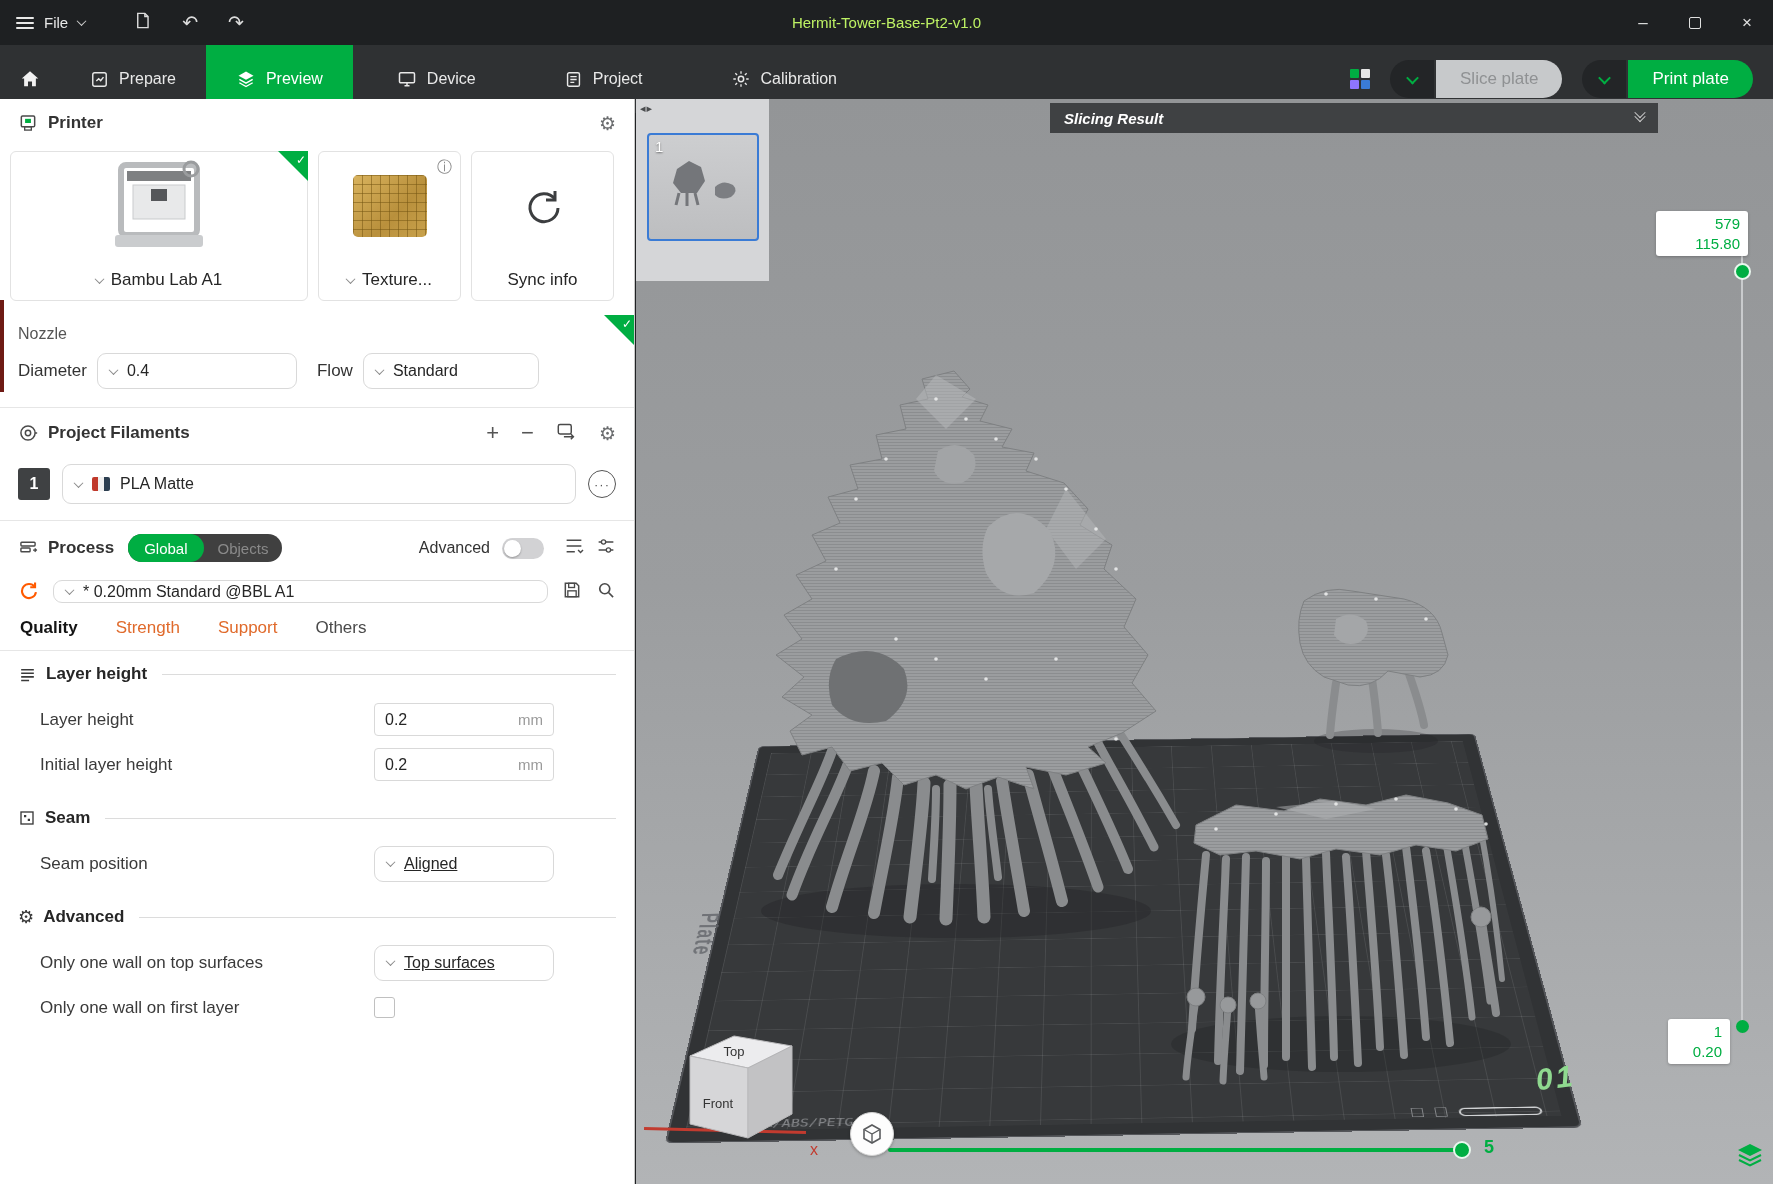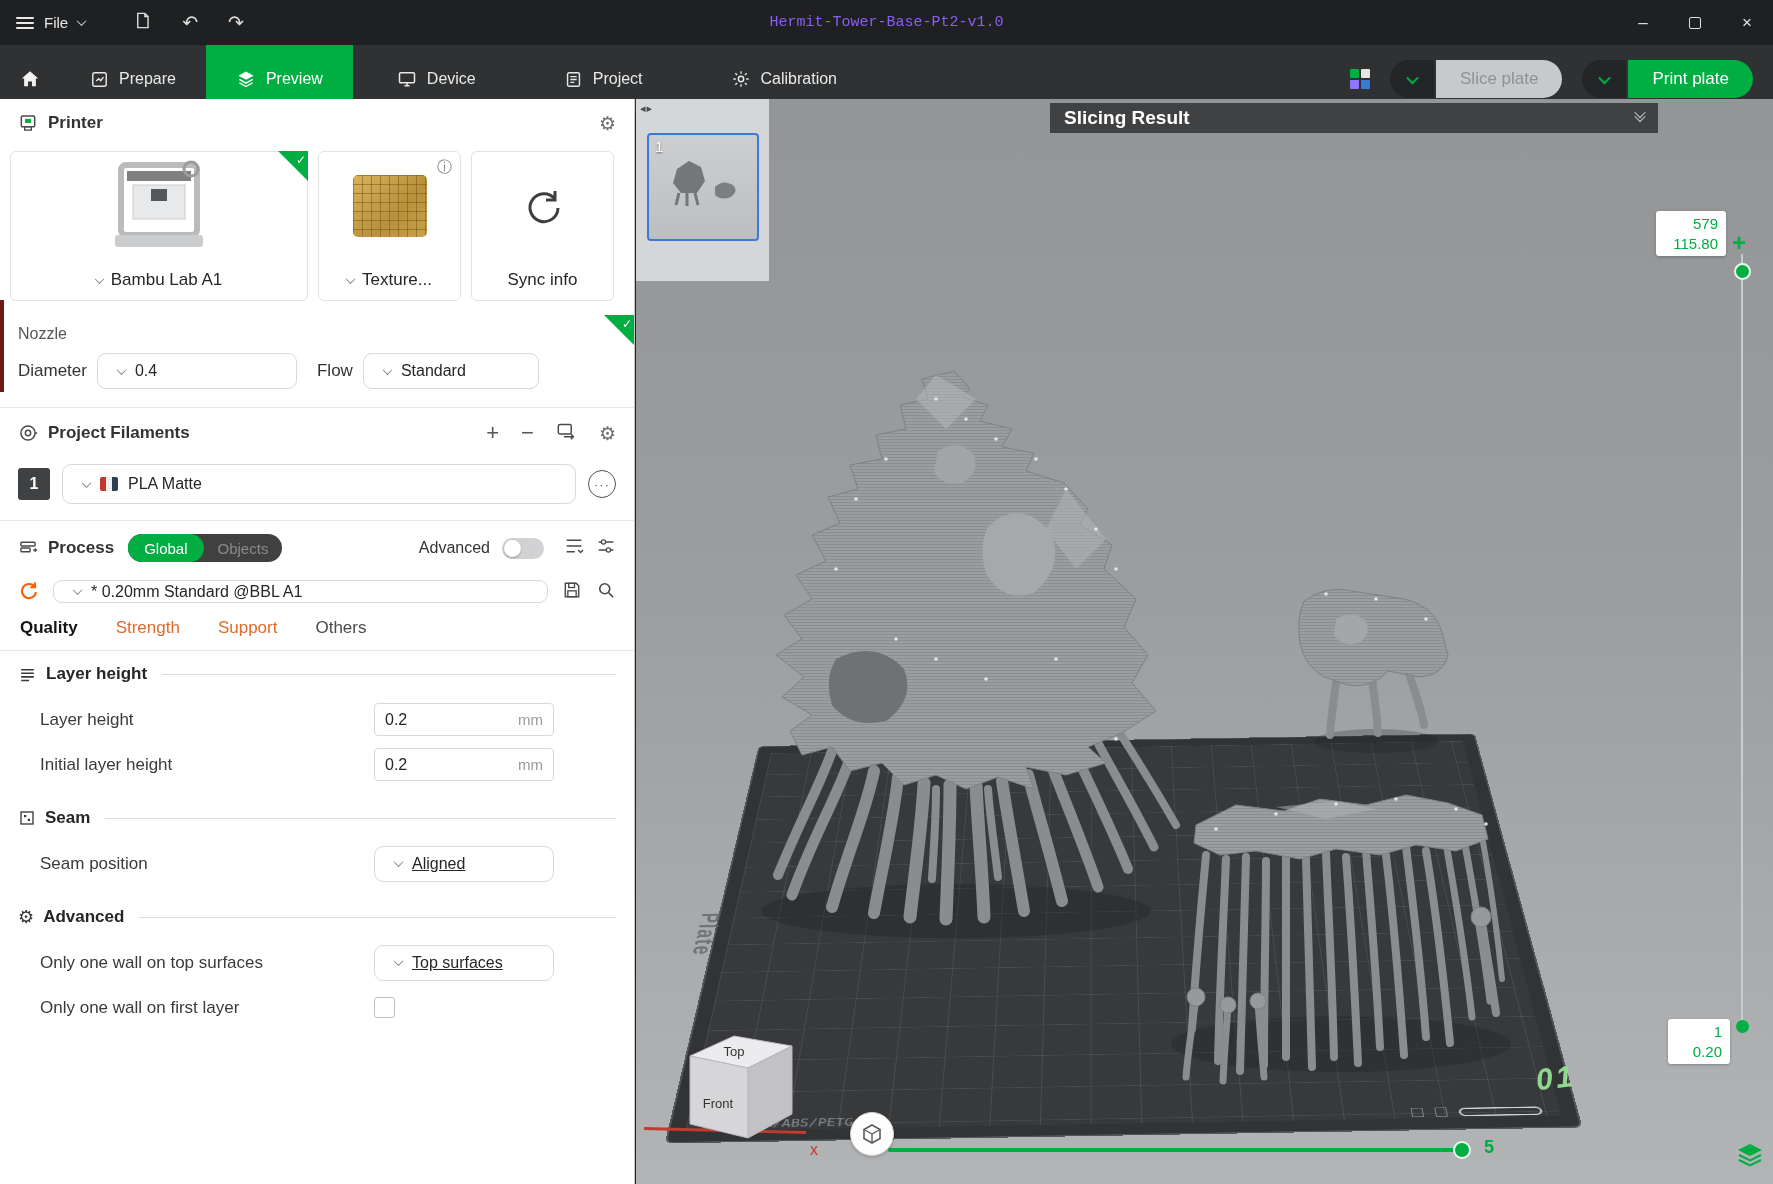--- a/index.html
+++ b/index.html
@@ -13,21 +13,21 @@
   .tb-left { display:flex; align-items:center; gap:10px; padding-left:16px; }
   .burger { display:flex; flex-direction:column; gap:3px; width:18px; cursor:pointer; }
   .burger i { height:2px; background:#e8e8e8; border-radius:1px; }
   .tb-file { font-size:15px; }
   .chv { display:inline-block; width:7px; height:7px; border-right:1.8px solid #8a8a8a;
     border-bottom:1.8px solid #8a8a8a; transform:rotate(45deg) translate(-1px,-1px); }
   .chv.white { border-color:#cfcfcf; }
   .chv.green { border-color:#00AE42; width:9px; height:9px; border-width:2.2px; }
   .tb-icons { display:flex; align-items:center; gap:30px; margin-left:48px; font-size:19px; color:#dcdcdc; }
   .tb-icons .ticon { cursor:pointer; }
-  .tb-title { position:absolute; left:50%; transform:translateX(-50%); font-size:15px; color:#8b5cf6;font-family:Liberation Mono, monospace; }
+  .tb-title { position:absolute; left:50%; transform:translateX(-50%); font-size:15px; color:#bef264; }
   .tb-win { position:absolute; right:0; top:0; height:45px; display:flex; }
   .tb-win > div { width:52px; height:45px; display:flex; align-items:center; justify-content:center;
     color:#e0e0e0; font-size:17px; cursor:pointer; }
   .maxbox { width:12px; height:12px; border:1.6px solid #e0e0e0; border-radius:2px; }
 
   
   .navbar { position:absolute; left:0; top:45px; width:100%; height:68px;
     background:#2f3133; display:flex; align-items:center; }
   .home { width:60px; height:100%; display:flex; align-items:center; justify-content:center; cursor:pointer; }
   .ntab { height:100%; display:flex; align-items:center; gap:10px; padding:0 30px;
@@ -73,21 +73,21 @@
     background-size:9px 9px, 9px 9px, 100% 100%; }
   .info-i { position:absolute; top:6px; right:8px; color:#8a8a8a; font-size:15px; cursor:pointer; }
   .sync-wrap { flex:1; display:flex; align-items:center; justify-content:center; }
 
   .nozzle { position:relative; padding:4px 18px 14px 18px; }
   .nozzle .corner { top:0; right:0; }
   .nozzle-label { font-size:16px; color:#555; height:30px; display:flex; align-items:center; }
   .nozzle-row { display:flex; align-items:center; gap:10px; height:44px; }
   .lbl { font-size:17px; color:#333; }
   .select { height:36px; border:1px solid #d9d9d9; border-radius:9px; background:#fff;
-    display:flex; align-items:center; gap:10px; padding:0 20px; font-size:16px; color:#262626; cursor:pointer; }
+    display:flex; align-items:center; gap:10px; padding:0 12px; font-size:16px; color:#262626; cursor:pointer; }
   .w200 { width:200px; } .w220 { width:176px; } .w180 { width:180px;text-decoration:underline; }
   .divider { border-top:1px solid #e6e6e6; }
 
   .fil-row { display:flex; align-items:center; gap:12px; padding:6px 18px 16px 18px; }
   .slot { width:32px; height:32px; background:#3f4143; color:#fff; font-size:16px; font-weight:bold;
     display:flex; align-items:center; justify-content:center; border-radius:3px; }
   .fil-select { flex:1; height:40px; }
   .brand { width:18px; height:14px; display:flex; border-radius:2px; overflow:hidden; }
   .brand i:nth-child(1){flex:1;background:#c0392b;} .brand i:nth-child(2){flex:1;background:#f0f0f0;}
   .brand i:nth-child(3){flex:1;background:#2c3e50;}
@@ -129,21 +129,21 @@
     background:linear-gradient(180deg,#939597 0%, #9b9d9f 45%, #b2b4b6 100%); }
 
   .thumb-strip { position:absolute; left:0; top:0; width:133px; height:182px; background:#d5d6d8; }
   .collapse-h { position:absolute; left:4px; top:3px; font-size:11px; color:#4a4c4e; letter-spacing:1px; cursor:pointer; }
   .thumb { position:absolute; left:11px; top:34px; width:112px; height:108px; border:2px solid #3a7bd5;
     border-radius:4px; background:linear-gradient(#cdced0,#bdbec0); cursor:pointer; }
   .thumb .tnum { position:absolute; left:6px; top:3px; color:#fff; font-size:15px; text-shadow:0 1px 2px rgba(0,0,0,.5); }
 
   .slicing-bar { position:absolute; left:414px; top:4px; width:608px; height:30px; background:#3f4143;
     display:flex; align-items:center; padding:0 14px; }
-  .slicing-bar .st { color:#fff; font-size:19px; font-weight:bold; }
+  .slicing-bar .st { color:#fff; font-size:15px; font-weight:bold;font-style:italic; }
   .dblchev { margin-left:auto; display:flex; flex-direction:column; gap:0; cursor:pointer; }
   .dblchev .chv { border-color:#cfcfcf; width:8px; height:8px; margin-top:-4px; }
 
   .plate-wrap { position:absolute; left:0; top:0; width:100%; height:100%; transform:rotate(-1deg); }
   .plate3d { position:absolute; left:20px; top:277px; width:918px; height:758px;
     background:#313335; border:2px solid #54565a; border-radius:8px;
     transform-origin:50% 100%; transform:perspective(2000px) rotateX(48deg); }
   .plate-grid { position:absolute; inset:16px; background-color:#37393b;
     background-image:
       linear-gradient(rgba(255,255,255,.09) 1.5px, transparent 1.5px),
@@ -167,21 +167,21 @@
 
   
   .vtrack { position:absolute; left:1105px; top:155px; width:2px; height:773px; background:#c9cbcd; z-index:6; }
   .vplus { position:absolute; left:1096px; top:130px; color:#00AE42; font-size:24px; font-weight:bold; z-index:7; cursor:pointer; }
   .vhandle { position:absolute; left:1098px; top:164px; width:17px; height:17px; border-radius:50%;
     background:#00AE42; border:2px solid #e9f7ee; z-index:7; cursor:grab; }
   .vdot { position:absolute; left:1100px; top:921px; width:13px; height:13px; border-radius:50%;
     background:#00AE42; z-index:7; cursor:grab; }
   .vlabel { position:absolute; background:#fff; border-radius:3px; box-shadow:0 1px 3px rgba(0,0,0,.25);
     color:#00AE42; font-size:15px; text-align:right; padding:3px 8px; line-height:1.3; z-index:7; }
-  .vlabel.topbox { left:1020px; top:112px; width:70px; }
+  .vlabel.topbox { left:1020px; top:112px; width:92px; }
   .vlabel.botbox { left:1032px; top:920px; width:62px; }
 
   
   .htrack { position:absolute; left:252px; top:1049px; width:582px; height:4px; background:#00AE42;
     border-radius:2px; z-index:6; }
   .hhandle { position:absolute; left:817px; top:1042px; width:18px; height:18px; border-radius:50%;
     background:#00AE42; border:2px solid #e9f7ee; z-index:7; cursor:grab; }
   .hval { position:absolute; left:848px; top:1038px; color:#00AE42; font-size:18px; font-weight:bold; z-index:7; }
 
   

